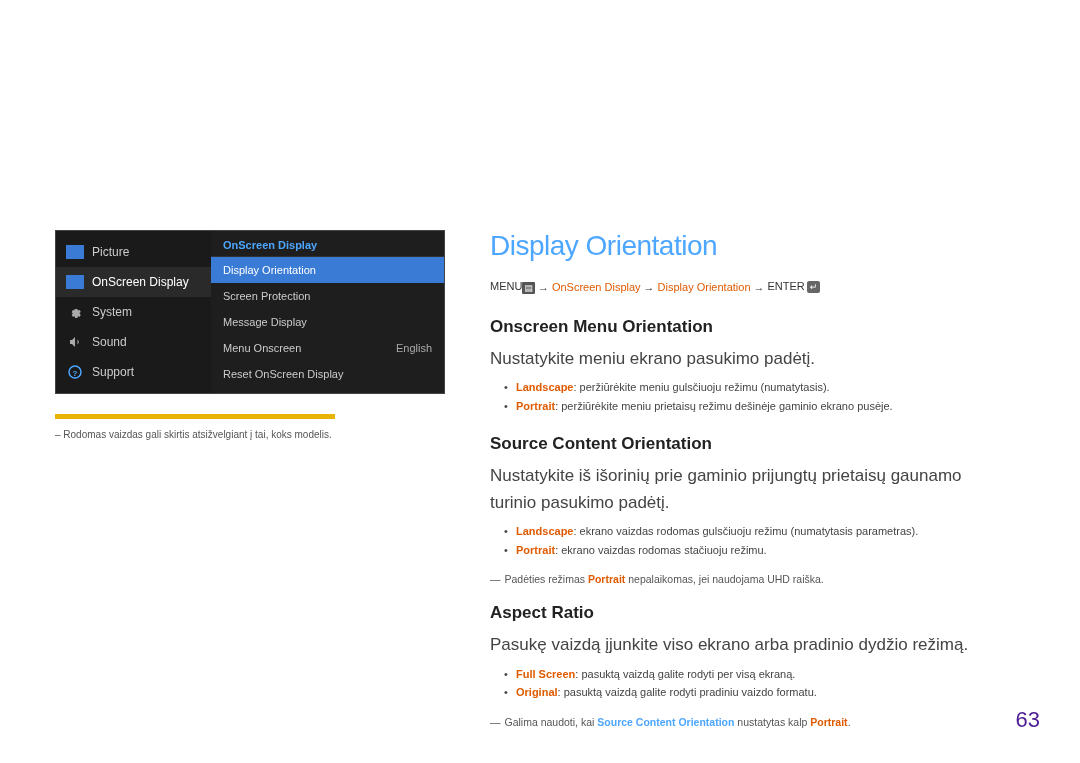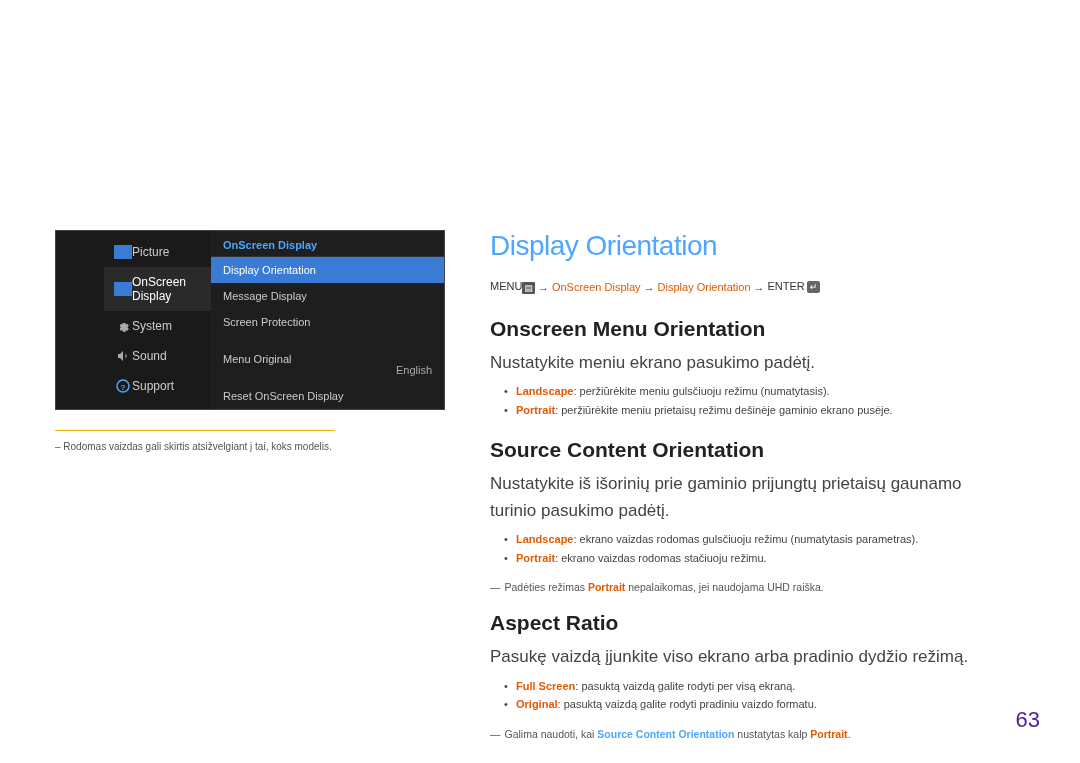--- a/index.html
+++ b/index.html
@@ -35,21 +35,21 @@
       padding: 6px 0;
     }
 
     .nav-item {
       display: flex;
       align-items: center;
       padding: 8px 10px;
       color: #cccccc;
       font-size: 12px;
       cursor: pointer;
-      margin-left: 48px;
+      gap: 8px;
     }
 
     .nav-item.active {
       background: #2a2a2a;
       color: #ffffff;
     }
 
     .nav-icon {
       width: 18px;
       height: 14px;
@@ -98,28 +98,27 @@
     }
 
     .submenu-item.active {
       background: #3a7bd5;
       color: #ffffff;
     }
 
     .submenu-item .value {
       color: #aaaaaa;
       font-size: 11px;
-      margin-top: 22px;
     }
 
     
     .footnote-area {
       margin-top: 20px;
       padding-top: 8px;
-      border-top: 1px solid #eab308;
+      border-top: 5px solid #eab308;
       width: 280px;
     }
 
     .footnote-text {
       color: #555555;
       font-size: 10px;
       line-height: 1.5;
     }
 
     
@@ -162,21 +161,21 @@
       display: inline-block;
       background: #666;
       color: #fff;
       font-size: 9px;
       padding: 1px 3px;
       border-radius: 2px;
       margin-left: 2px;
     }
 
     .section-title {
-      font-size: 21px;
+      font-size: 17px;
       font-weight: 600;
       color: #222222;
       margin-bottom: 8px;
       margin-top: 0;
     }
 
     .section-body {
       font-size: 17px;
       color: #444444;
       line-height: 1.6;
@@ -300,29 +299,29 @@
     </div>
 
     <div class="submenu">
       <div class="submenu-header">OnScreen Display</div>
 
       <div class="submenu-item active">
         <span>Display Orientation</span>
       </div>
 
       <div class="submenu-item">
+        <span>Screen Protection</span>
+      </div>
+
+      <div class="submenu-item">
         <span>Message Display</span>
       </div>
 
       <div class="submenu-item">
-        <span>Screen Protection</span>
-      </div>
-
-      <div class="submenu-item">
-        <span>Menu Original</span>
+        <span>Menu Onscreen</span>
         <span class="value">English</span>
       </div>
 
       <div class="submenu-item">
         <span>Reset OnScreen Display</span>
       </div>
     </div>
   </div>
 
   <div class="footnote-area">

